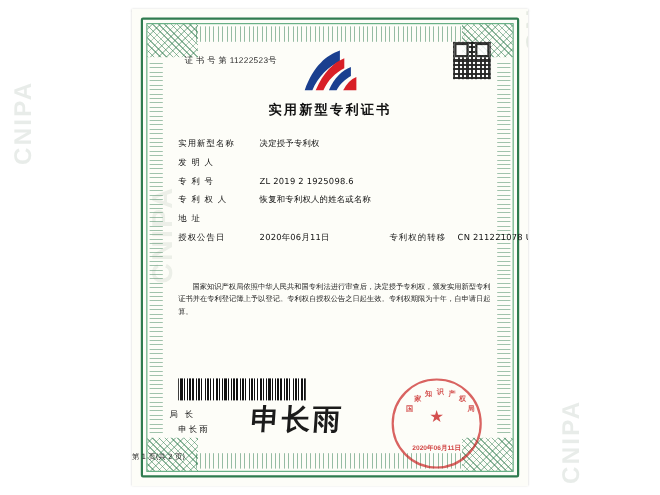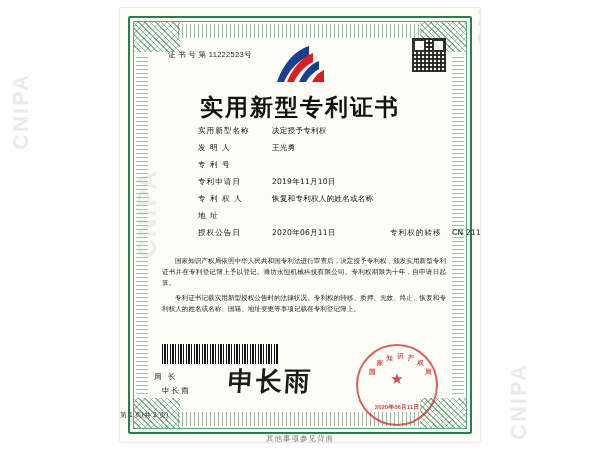--- a/index.html
+++ b/index.html
@@ -153,21 +153,21 @@
     width: 62px;
     height: 46px;
   }
 
   .title {
     position: absolute;
     left: 0; right: 0;
     top: 84px;
     text-align: center;
     font-family: "DejaVu Sans", sans-serif;
-    font-size: 23px;
+    font-size: 12px;
     font-weight: bold;
     color: #111;
     letter-spacing: 2px;
   }
 
   .fields {
     position: absolute;
     left: 42px;
     right: 34px;
     top: 118px;
@@ -179,21 +179,20 @@
     display: flex;
     align-items: baseline;
     margin-bottom: 7.5px;
     line-height: 1.25;
   }
   .flabel {
     width: 74px;
     flex: 0 0 74px;
     letter-spacing: 1px;
     color: #111;
-    margin-left: 36px;
   }
   .fvalue {
     flex: 1 1 auto;
     color: #111;
     letter-spacing: 0.2px;
   }
   .frow.dual .fvalue { flex: 0 0 auto; width: 118px; }
   .frow.dual .flabel2 {
     width: 62px;
     flex: 0 0 62px;
@@ -359,47 +358,42 @@
 
     <div class="title">实用新型专利证书</div>
 
     <div class="fields">
       <div class="frow">
         <div class="flabel">实用新型名称</div>
         <div class="fvalue">决定授予专利权</div>
       </div>
       <div class="frow">
         <div class="flabel">发 明 人</div>
-        <div class="fvalue">王光勇</div>
       </div>
       <div class="frow">
         <div class="flabel">专 利 号</div>
-      </div>
-      <div class="frow">
-        <div class="flabel">专利申请日</div>
-        <div class="fvalue">2019年11月10日</div>
+        <div class="fvalue">ZL 2019 2 1925098.6</div>
       </div>
       <div class="frow">
         <div class="flabel">专 利 权 人</div>
         <div class="fvalue">恢复和专利权人的姓名或名称</div>
       </div>
       <div class="frow">
         <div class="flabel">地      址</div>
       </div>
       <div class="frow dual">
         <div class="flabel">授权公告日</div>
         <div class="fvalue">2020年06月11日</div>
         <div class="flabel2">专利权的转移</div>
         <div class="fvalue">CN 211221078 U</div>
       </div>
     </div>
 
     <div class="body-text">
-      <p>国家知识产权局依照中华人民共和国专利法进行审查后，决定授予专利权，颁发实用新型专利证书并在专利登记簿上予以登记。潍坊永恒机械科技有限公司。专利权期限为十年，自申请日起算。</p>
-      <p>专利证书记载实用新型授权公告时的法律状况。专利权的转移、质押、无效、终止、恢复和专利权人的姓名或名称、国籍、地址变更等事项记载在专利登记簿上。</p>
+      <p>国家知识产权局依照中华人民共和国专利法进行审查后，决定授予专利权，颁发实用新型专利证书并在专利登记簿上予以登记。专利权自授权公告之日起生效。专利权期限为十年，自申请日起算。</p>
     </div>
 
     <div class="barcode"></div>
     <div class="sign-label">局  长</div>
     <div class="sign-name">申长雨</div>
     <div class="signature">申长雨</div>
 
     <div class="seal">
       <div class="star">★</div>
       <div class="ring-text">
@@ -410,14 +404,13 @@
         <span style="transform: rotate(19deg) translate(0,-33px) rotate(-19deg);">产</span>
         <span style="transform: rotate(38deg) translate(0,-33px) rotate(-38deg);">权</span>
         <span style="transform: rotate(58deg) translate(0,-33px) rotate(-58deg);">局</span>
       </div>
       <div class="date">2020年06月11日</div>
     </div>
 
     <div class="footer-page">第 1 页(共 2 页)</div>
   </div>
 
-  <div class="footer-note">其他事项参见背面</div>
 </div>
 
 </body></html>

